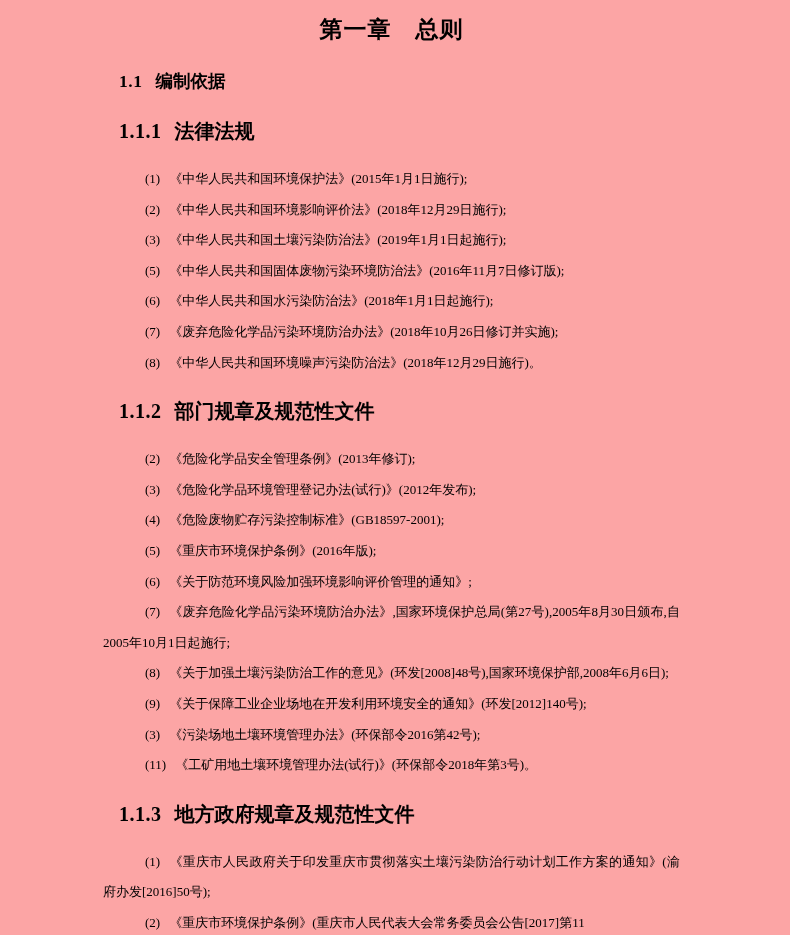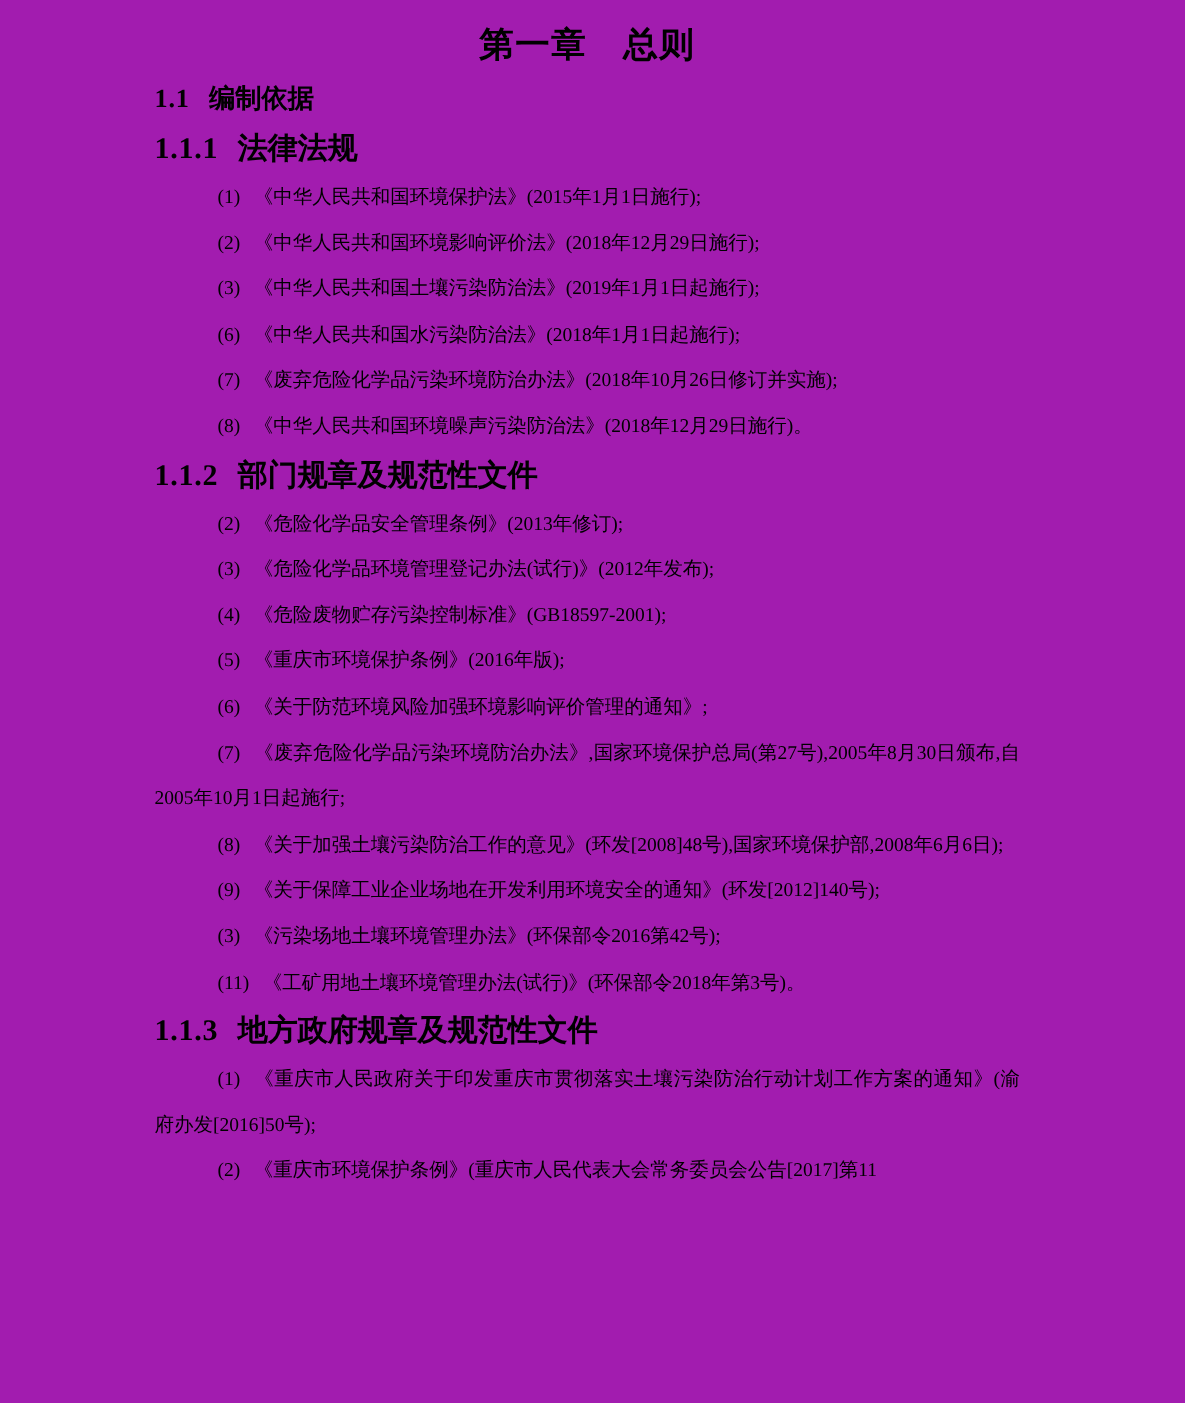--- a/index.html
+++ b/index.html
@@ -12,32 +12,32 @@
     height: 935px;
     overflow: hidden;
     color: #000000;
     font-family: "Liberation Serif", "DejaVu Serif", serif;
   }
   .page {
     box-sizing: border-box;
     width: 790px;
     height: 935px;
     padding: 11px 110px 0 103px;
-    background: #a21caf;
+    background: #fca5a5;
   }
   .doc-title {
     margin: 0;
     font-size: 23px;
     font-weight: bold;
     line-height: 37px;
     text-align: center;
     letter-spacing: 1px;
   }
   .h {
-    margin: 0;
+    margin: 16px;
     font-weight: bold;
     line-height: 34px;
     text-align: left;
   }
   .h2 { font-size: 17.5px; }
   .h3 { font-size: 20px; }
   .hnum {
     margin-right: 13px;
     letter-spacing: 0.5px;
   }
@@ -56,20 +56,21 @@
 <body>
 
 <div class="page">
   <h1 class="doc-title">第一章　总则</h1>
   <div id="doc-body">
       <div class="h h2"><span class="hnum">1.1</span><span>编制依据</span></div>
       <div class="h h3"><span class="hnum">1.1.1</span><span>法律法规</span></div>
       <p class="item"><span class="inum">(1)</span><span>《中华人民共和国环境保护法》(2015年1月1日施行);</span></p>
       <p class="item"><span class="inum">(2)</span><span>《中华人民共和国环境影响评价法》(2018年12月29日施行);</span></p>
       <p class="item"><span class="inum">(3)</span><span>《中华人民共和国土壤污染防治法》(2019年1月1日起施行);</span></p>
+      <p class="item"><span class="inum">(5)</span><span>《中华人民共和国固体废物污染环境防治法》(2016年11月7日修订版);</span></p>
       <p class="item"><span class="inum">(6)</span><span>《中华人民共和国水污染防治法》(2018年1月1日起施行);</span></p>
       <p class="item"><span class="inum">(7)</span><span>《废弃危险化学品污染环境防治办法》(2018年10月26日修订并实施);</span></p>
       <p class="item"><span class="inum">(8)</span><span>《中华人民共和国环境噪声污染防治法》(2018年12月29日施行)。</span></p>
       <div class="h h3"><span class="hnum">1.1.2</span><span>部门规章及规范性文件</span></div>
       <p class="item"><span class="inum">(2)</span><span>《危险化学品安全管理条例》(2013年修订);</span></p>
       <p class="item"><span class="inum">(3)</span><span>《危险化学品环境管理登记办法(试行)》(2012年发布);</span></p>
       <p class="item"><span class="inum">(4)</span><span>《危险废物贮存污染控制标准》(GB18597-2001);</span></p>
       <p class="item"><span class="inum">(5)</span><span>《重庆市环境保护条例》(2016年版);</span></p>
       <p class="item"><span class="inum">(6)</span><span>《关于防范环境风险加强环境影响评价管理的通知》;</span></p>
       <p class="item"><span class="inum">(7)</span><span>《废弃危险化学品污染环境防治办法》,国家环境保护总局(第27号),2005年8月30日颁布,自2005年10月1日起施行;</span></p>

